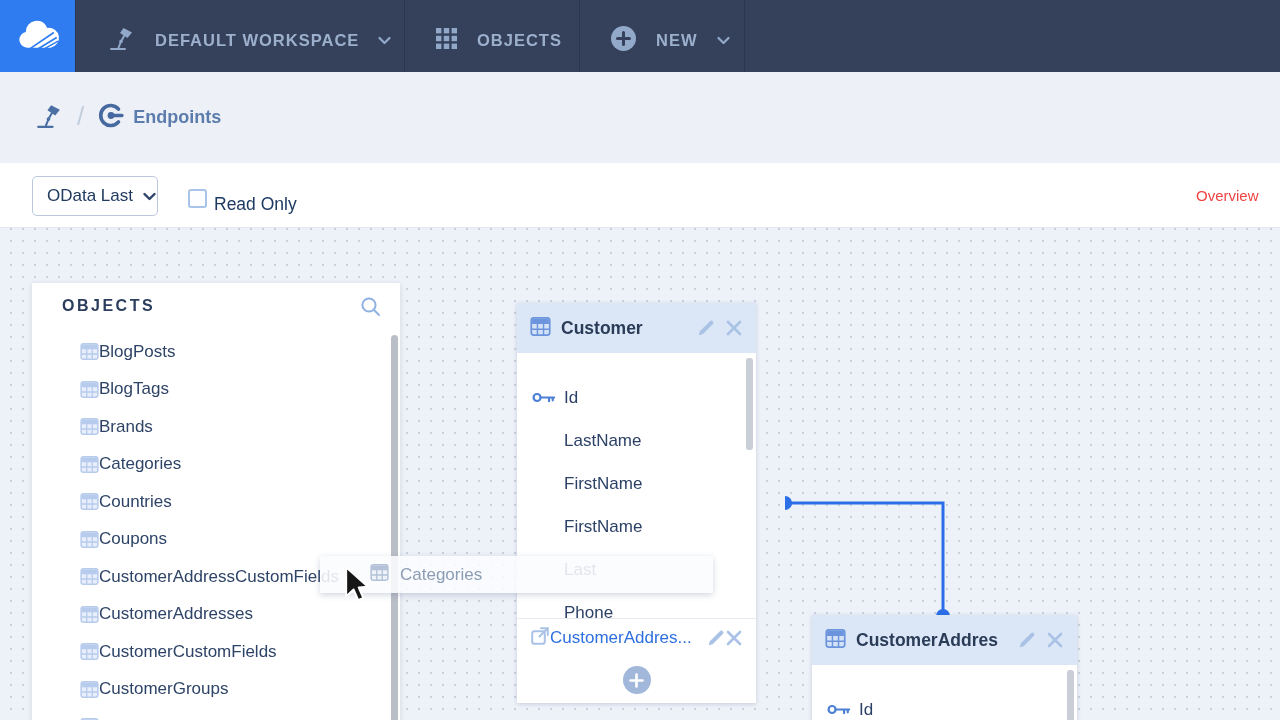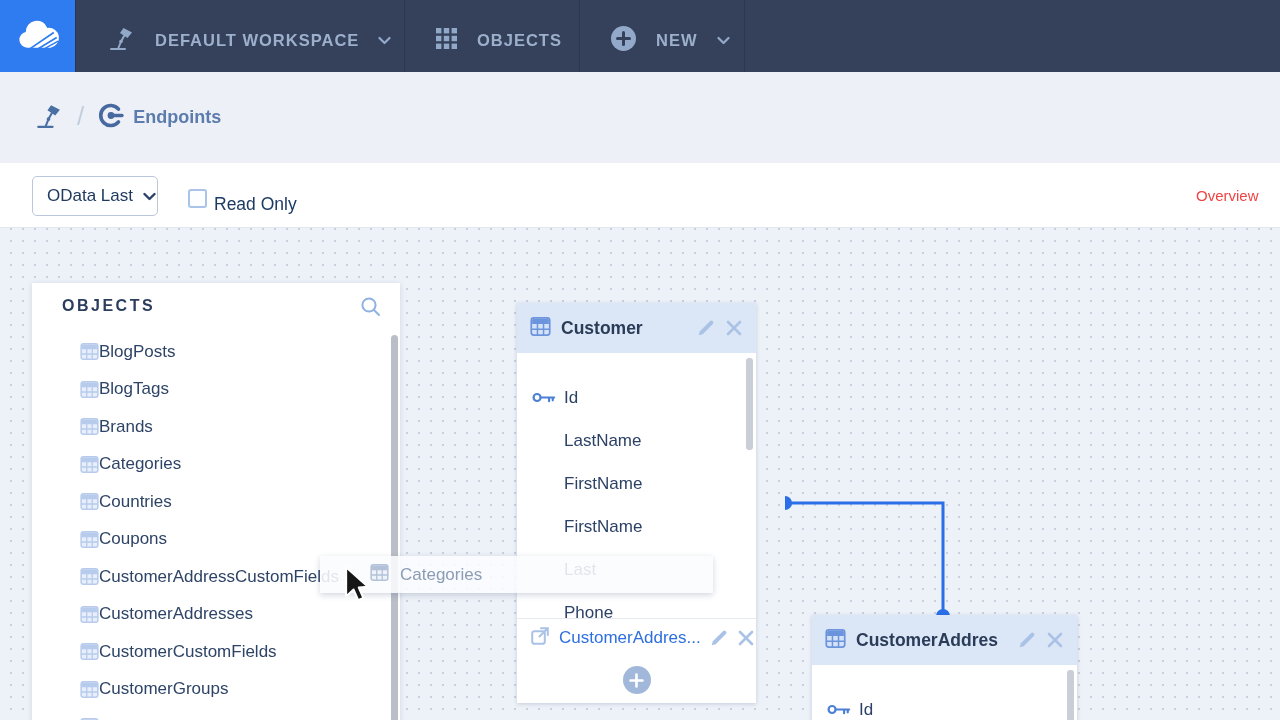--- a/index.html
+++ b/index.html
@@ -52,21 +52,21 @@
   
   .entity-card { position:absolute; background:#fff; box-shadow:0 1px 4px rgba(55,75,110,0.22); z-index:10; }
   .card-header { height:50px; background:#dbe7f6; display:flex; align-items:center; padding:0 13px; gap:10px; cursor:grab; }
   .card-title { font-size:17.5px; font-weight:600; color:#2b3c58; flex:1; white-space:nowrap; overflow:hidden; }
   .hdr-icn { width:18px; height:18px; flex:0 0 auto; cursor:pointer; }
   .card-body { position:relative; background:#fff; padding-top:23px; }
   .field-row { height:43px; display:flex; align-items:center; padding-left:15px; cursor:pointer; }
   .key-zone { width:32px; flex:0 0 32px; display:flex; align-items:center; }
   .field-name { font-size:17px; color:#2c4166; font-weight:500; }
   .card-scrollbar { position:absolute; right:3px; top:5px; width:7px; background:#c9ced7; border-radius:3px; cursor:pointer; }
-  .card-footer { height:39px; border-top:1px solid #e6eaf1; display:flex; align-items:center; padding:0 13px; gap:9px; }
+  .card-footer { height:39px; border-top:1px solid #e6eaf1; display:flex; align-items:center; padding:0 13px; }
   .rel-link { font-size:17px; color:#2e6fdf; font-weight:500; flex:1; white-space:nowrap; cursor:pointer; }
   .plus-row { height:46px; display:flex; align-items:center; justify-content:center; }
   .plus-btn { width:28px; height:28px; border-radius:50%; background:#a2b8da; display:flex; align-items:center; justify-content:center; cursor:pointer; }
 
   
   .connector-svg { position:absolute; left:0; top:0; width:1280px; height:492px; pointer-events:none; z-index:9; }
 
   
   .drag-ghost { position:absolute; left:320px; top:328px; width:393px; height:37px; background:rgba(250,252,254,0.88);
                 box-shadow:0 2px 6px rgba(50,70,110,0.22); display:flex; align-items:center; gap:11px; padding-left:50px; z-index:50; }

